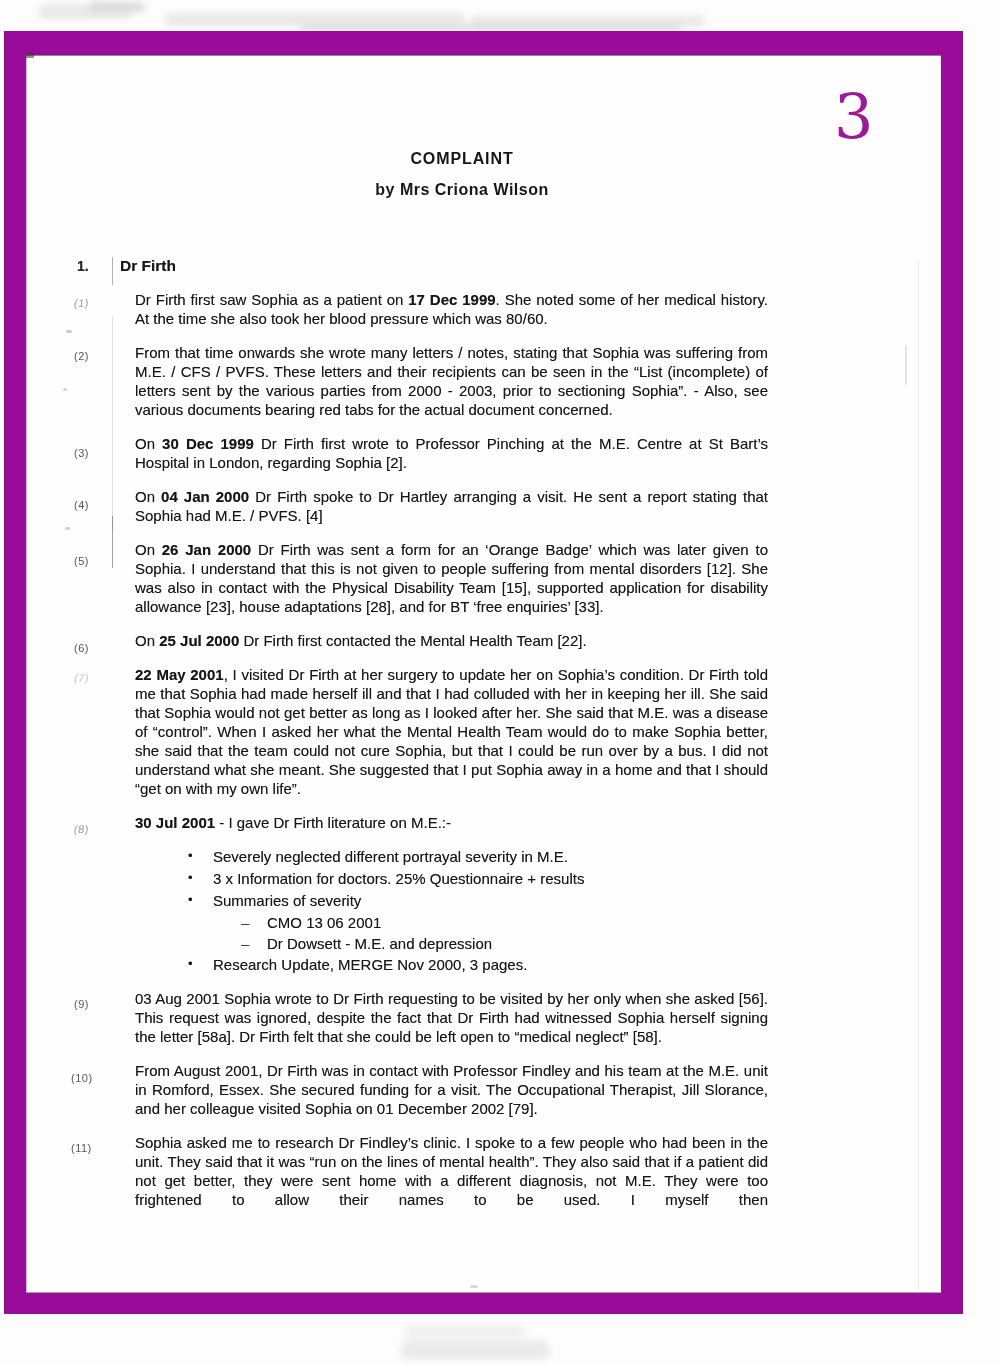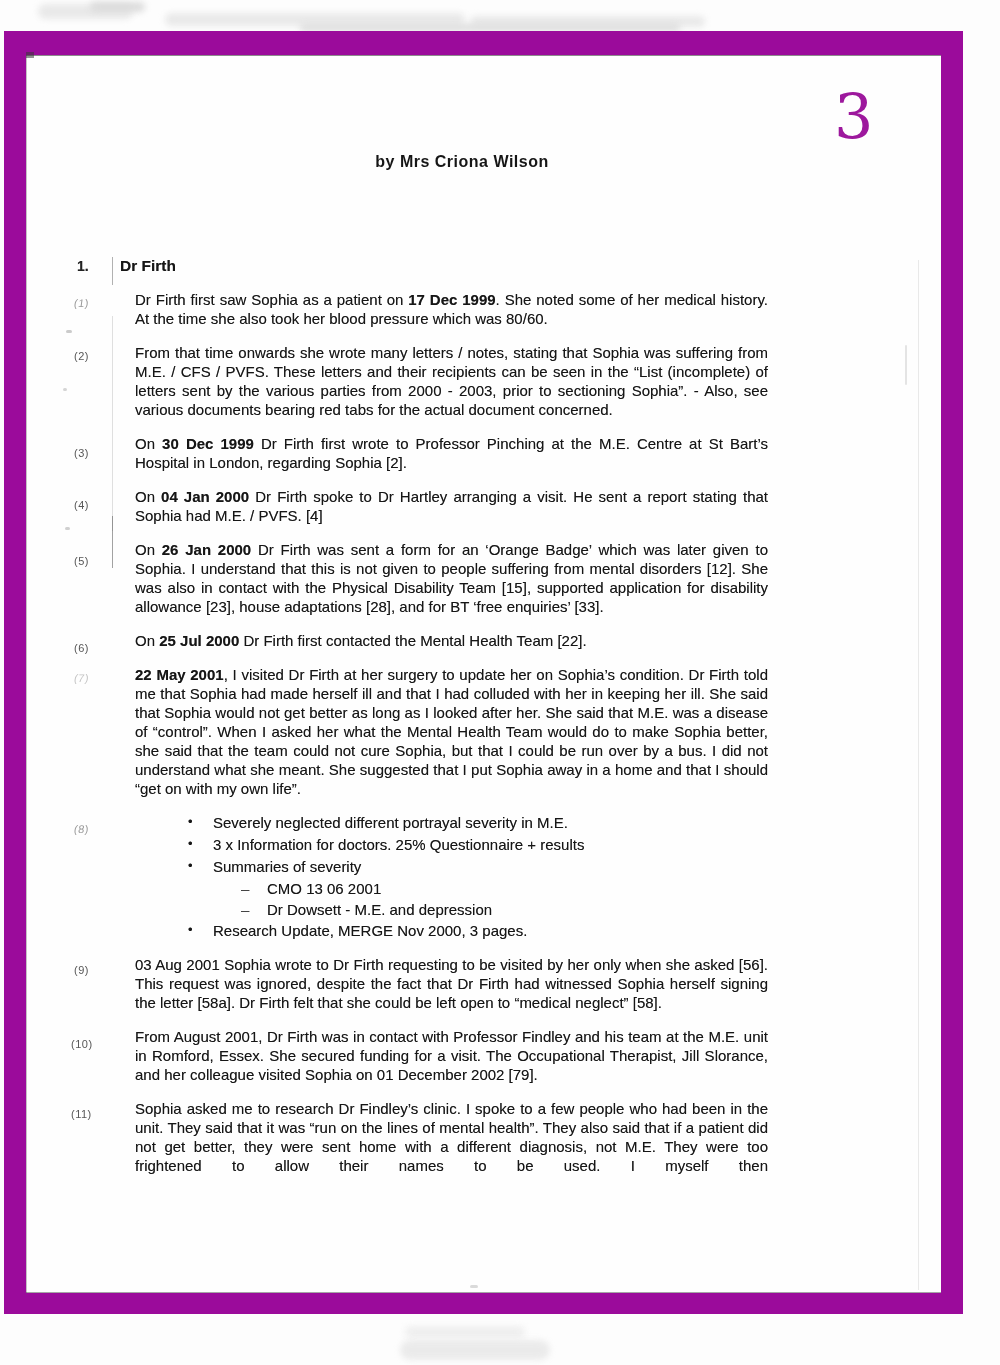--- a/index.html
+++ b/index.html
@@ -23,21 +23,21 @@
   }
   .corner-notch{position:absolute;left:26px;top:52px;width:8px;height:6px;background:#3a3a3a;opacity:.55;filter:blur(.4px);}
   
   .pagenum{
     position:absolute;left:834px;top:86px;font-family:"DejaVu Serif",serif;
     font-size:62px;line-height:1;color:var(--page-number-color);
   }
   
   .header{position:absolute;left:24px;top:150px;width:876px;text-align:center;font-weight:bold;}
   .header .title{font-size:16px;letter-spacing:.9px;}
-  .header .byline{font-size:16px;letter-spacing:.5px;margin-top:3px;}
+  .header .byline{font-size:16px;letter-spacing:.5px;margin-top:13px;}
   .header .section{font-size:16px;letter-spacing:.9px;margin-top:13px;}
   
   .content{
     position:absolute;left:120px;top:256px;width:663px;
     font-size:15px;line-height:19px;text-align:justify;
     text-shadow:0 0 .3px rgba(25,25,25,.5);
   }
   .sec-head{position:relative;font-weight:bold;font-size:15.5px;margin:0 0 9px 0;text-align:left;}
   .sec-num{position:absolute;left:-43px;top:1px;font-size:14px;font-weight:bold;color:#222;}
   .para{position:relative;margin:0 0 11px 0;}
@@ -74,20 +74,21 @@
   <div class="art dark" style="left:300px;top:24px;width:380px;height:7px;"></div>
 
   <div class="frame"></div>
   <div class="corner-notch"></div>
 
   <div class="foldline"></div>
 
   <div class="pagenum">3</div>
 
   <div class="header">
+    <div class="title">COMPLAINT</div>
     <div class="byline">by Mrs Criona Wilson</div>
   </div>
 
   <div class="content">
 
     <div class="vseg" style="left:-8px;top:1px;height:28px;opacity:.45;"></div>
     <div class="vseg" style="left:-8px;top:60px;height:215px;opacity:.18;"></div>
     <div class="vseg" style="left:-8px;top:260px;height:52px;opacity:.55;"></div>
 
     <div class="sec-head">
@@ -125,20 +126,21 @@
       <p><span>On </span><b>25 Jul 2000</b><span> Dr Firth first contacted the Mental Health Team [22].</span></p>
     </div>
 
     <div class="para">
       <span class="pnum deg-faint">(7)</span>
       <p><b>22 May 2001</b><span>, I visited Dr Firth at her surgery to update her on Sophia’s condition.  Dr Firth told me that Sophia had made herself ill and that I had colluded with her in keeping her ill.  She said that Sophia would not get better as long as I looked after her.  She said that M.E. was a disease of “control”.  When I asked her what the Mental Health Team would do to make Sophia better, she said that the team could not cure Sophia, but that I could be run over by a bus.  I did not understand what she meant.  She suggested that I put Sophia away in a home and that I should “get on with my own life”.</span></p>
     </div>
 
     <div class="para">
       <span class="pnum deg-light" style="top:7px;">(8)</span>
+      <p><b>30 Jul 2001</b><span> - I gave Dr Firth literature on M.E.:-</span></p>
       <div class="bullets">
         <div class="bullet">
           <span class="dot">•</span>
           <span>Severely neglected different portrayal severity in M.E.</span>
         </div>
         <div class="bullet">
           <span class="dot">•</span>
           <span>3 x Information for doctors.  25% Questionnaire + results</span>
         </div>
         <div class="bullet">

